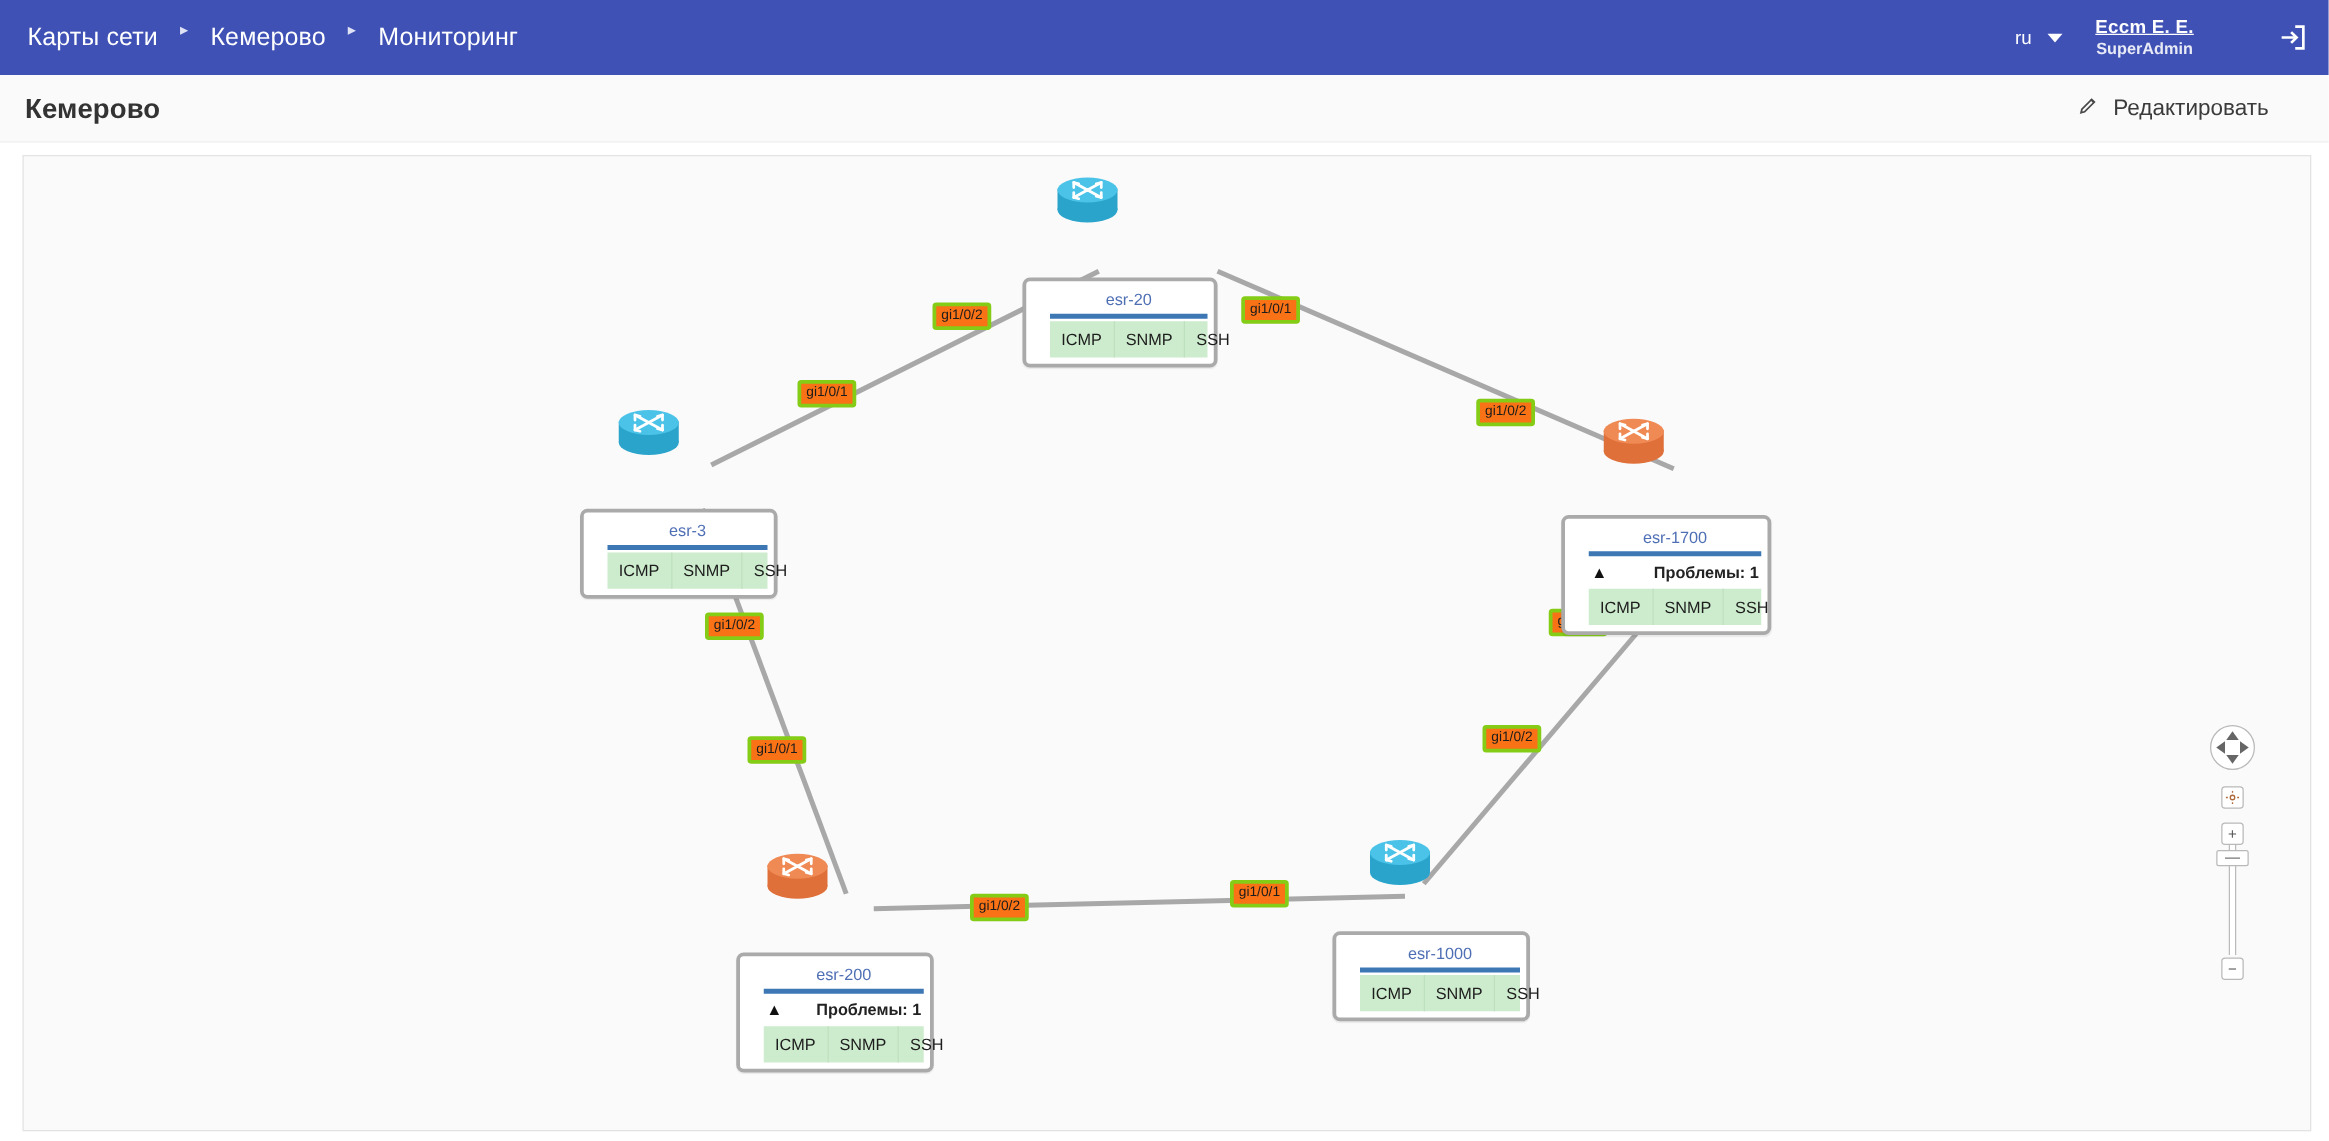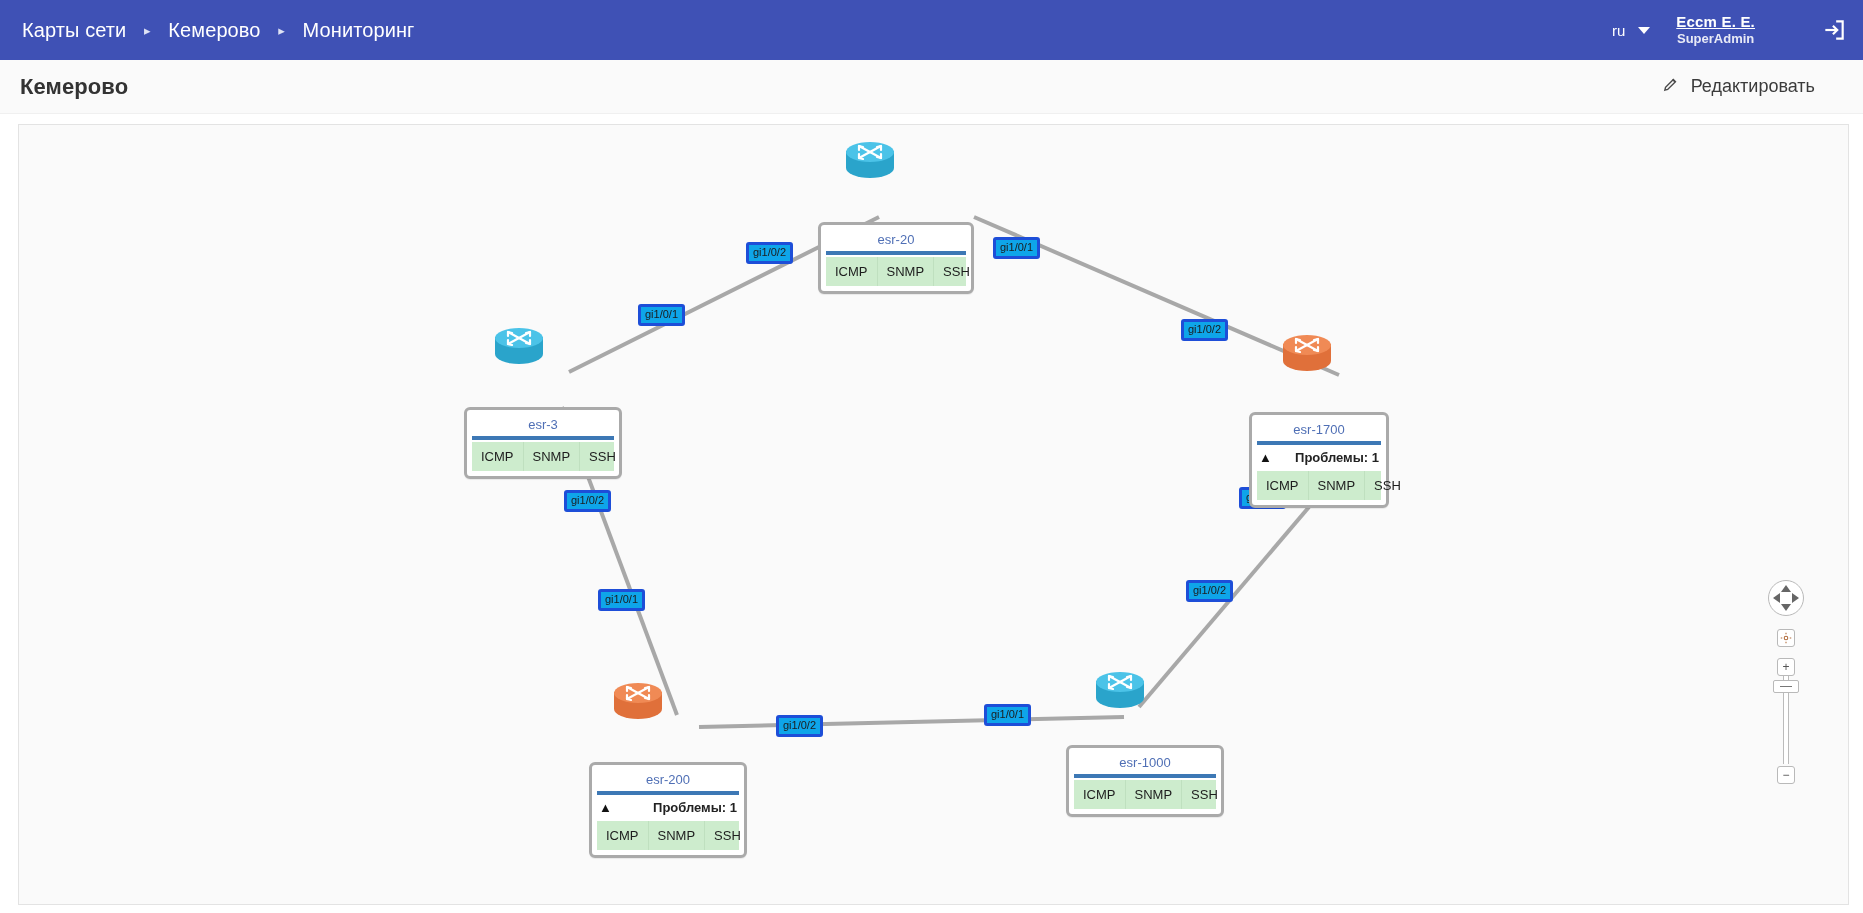--- a/index.html
+++ b/index.html
@@ -15,21 +15,21 @@
   
   .topbar {
     height: 60px;
     background: #3f51b5;
     display: flex;
     align-items: center;
     padding: 0 16px 0 18px;
     color: #fff;
     position: relative;
   }
-  .breadcrumb { display: flex; align-items: center; gap: 0; }
+  .breadcrumb { display: flex; gap: 0; }
   .crumb {
     font-size: 20px;
     color: #ffffff;
     padding: 2px 4px;
     white-space: nowrap;
     letter-spacing: .1px;
   }
   .crumb.link { cursor: pointer; }
   .crumb-sep {
     width: 34px; text-align: center;
@@ -115,21 +115,21 @@
     overflow: hidden;
   }
   svg.topology { position: absolute; inset: 0; width: 100%; height: 100%; }
   .router-ico { position: absolute; width: 62px; height: 48px; }
 
   .dev-card {
     position: absolute;
     background: #ffffff;
     border: 3px solid #aaaaaa;
     border-radius: 6px;
-    padding: 4px 5px 5px 5px;
+    padding: 4px 5px 5px 19px;
     box-shadow: 0 1px 1px rgba(0,0,0,.07);
   }
   .dev-title {
     text-align: center;
     font-size: 13px;
     color: #4f6fb5;
     padding: 3px 0 4px 0;
     white-space: nowrap;
   }
   .dev-rule { height: 4px; background: #3d78b5; }
@@ -151,22 +151,22 @@
     font-size: 13px;
     color: #1d1d1d;
     padding: 7px 9px;
     border-right: 1px solid #bfe0bf;
     white-space: nowrap;
   }
   .svc:last-child { border-right: 0; }
 
   .link-label {
     position: absolute;
-    background: #0ea5e9;
-    border: 3px solid #1d4ed8;
+    background: #f97316;
+    border: 3px solid #84cc16;
     border-radius: 3px;
     font-size: 11px;
     color: #1c1c1c;
     padding: 1px 4px;
     white-space: nowrap;
     line-height: 1.25;
   }
 
   
   .map-controls {
@@ -333,21 +333,21 @@
       <path d="M31 17 L20 11"></path>
             <path d="M20 11 l0 4 M20 11 l4 1"></path>
       <path d="M31 17 L42 23"></path>
             <path d="M42 23 l0 -4 M42 23 l-4 -1"></path>
       <path d="M31 17 L42 11"></path>
             <path d="M42 11 l0 4 M42 11 l-4 1"></path>
       <path d="M31 17 L20 23"></path>
             <path d="M20 23 l0 -4 M20 23 l4 1"></path>
     </g>
   </svg></div>
-      <div class="dev-card" style="left: 1230px; top: 287px; width: 140px;">
+      <div class="dev-card" style="left: 1230px; top: 287px; width: 168px;">
         <div class="dev-title">esr-1700</div>
         <div class="dev-rule"></div>
         <div class="dev-problem">
           <span class="warn-tri">▲</span>
           <span class="problem-text">Проблемы: 1</span>
         </div>
         <div class="svc-row" style="background: rgb(205, 236, 205);">
           <div class="svc">ICMP</div>
           <div class="svc">SNMP</div>
           <div class="svc">SSH</div>

